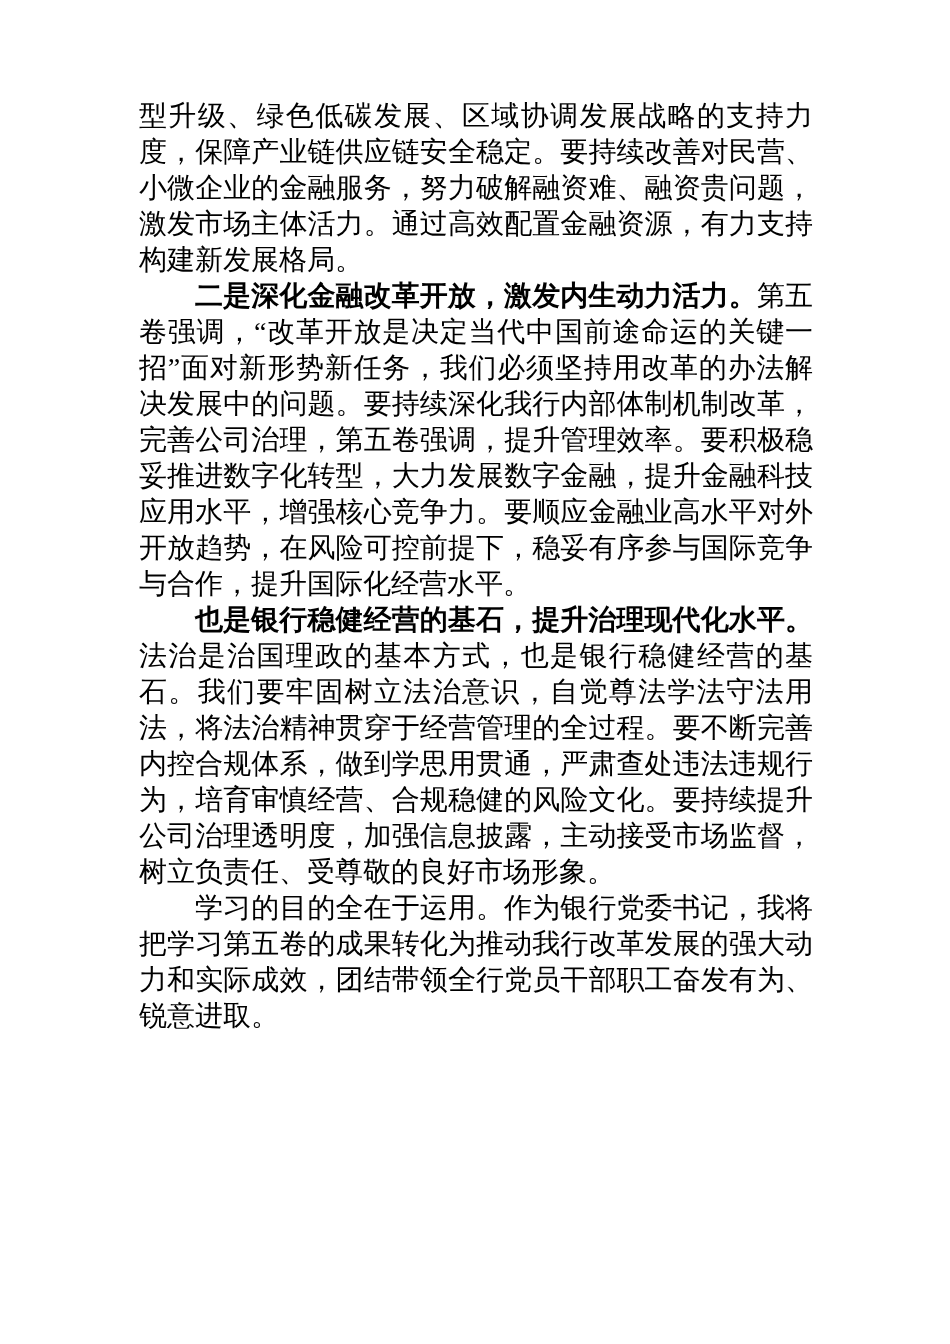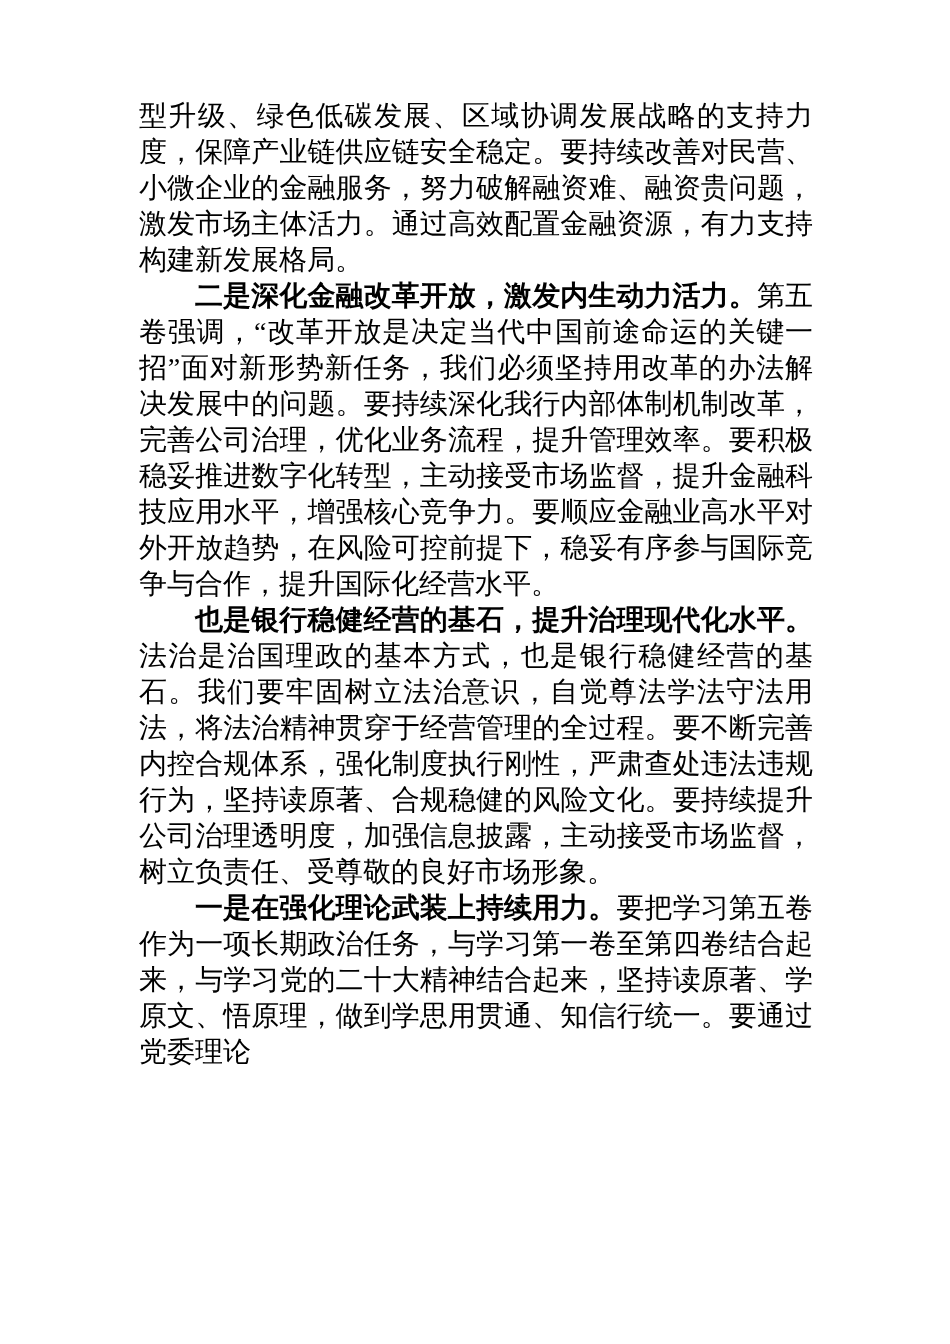--- a/index.html
+++ b/index.html
@@ -49,22 +49,22 @@
   }
 </style>
 </head>
 <body>
 
 <div class="page">
   <div class="content">
 
     <p class="para no-indent"><span>型升级、绿色低碳发展、区域协调发展战略的支持力度，保障产业链供应链安全稳定。要持续改善对民营、小微企业的金融服务，努力破解融资难、融资贵问题，激发市场主体活力。通过高效配置金融资源，有力支持构建新发展格局。</span></p>
 
-    <p class="para"><span class="lead">二是深化金融改革开放，激发内生动力活力。</span><span>第五卷强调，“改革开放是决定当代中国前途命运的关键一招”面对新形势新任务，我们必须坚持用改革的办法解决发展中的问题。要持续深化我行内部体制机制改革，完善公司治理，优化业务流程，提升管理效率。要积极稳妥推进数字化转型，主动接受市场监督，提升金融科技应用水平，增强核心竞争力。要顺应金融业高水平对外开放趋势，在风险可控前提下，稳妥有序参与国际竞争与合作，提升国际化经营水平。</span></p>
+    <p class="para"><span class="lead">二是深化金融改革开放，激发内生动力活力。</span><span>第五卷强调，“改革开放是决定当代中国前途命运的关键一招”面对新形势新任务，我们必须坚持用改革的办法解决发展中的问题。要持续深化我行内部体制机制改革，完善公司治理，第五卷强调，提升管理效率。要积极稳妥推进数字化转型，大力发展数字金融，提升金融科技应用水平，增强核心竞争力。要顺应金融业高水平对外开放趋势，在风险可控前提下，稳妥有序参与国际竞争与合作，提升国际化经营水平。</span></p>
 
-    <p class="para"><span class="lead">也是银行稳健经营的基石，提升治理现代化水平。</span><span>法治是治国理政的基本方式，也是银行稳健经营的基石。我们要牢固树立法治意识，自觉尊法学法守法用法，将法治精神贯穿于经营管理的全过程。要不断完善内控合规体系，强化制度执行刚性，严肃查处违法违规行为，坚持读原著、合规稳健的风险文化。要持续提升公司治理透明度，加强信息披露，主动接受市场监督，树立负责任、受尊敬的良好市场形象。</span></p>
+    <p class="para"><span class="lead">也是银行稳健经营的基石，提升治理现代化水平。</span><span>法治是治国理政的基本方式，也是银行稳健经营的基石。我们要牢固树立法治意识，自觉尊法学法守法用法，将法治精神贯穿于经营管理的全过程。要不断完善内控合规体系，做到学思用贯通，严肃查处违法违规行为，培育审慎经营、合规稳健的风险文化。要持续提升公司治理透明度，加强信息披露，主动接受市场监督，树立负责任、受尊敬的良好市场形象。</span></p>
 
 
+    <p class="para"><span>学习的目的全在于运用。作为银行党委书记，我将把学习第五卷的成果转化为推动我行改革发展的强大动力和实际成效，团结带领全行党员干部职工奋发有为、锐意进取。</span></p>
 
-    <p class="para"><span class="lead">一是在强化理论武装上持续用力。</span><span>要把学习第五卷作为一项长期政治任务，与学习第一卷至第四卷结合起来，与学习党的二十大精神结合起来，坚持读原著、学原文、悟原理，做到学思用贯通、知信行统一。要通过党委理论</span></p>
 
   </div>
 </div>
 
 </body></html>

